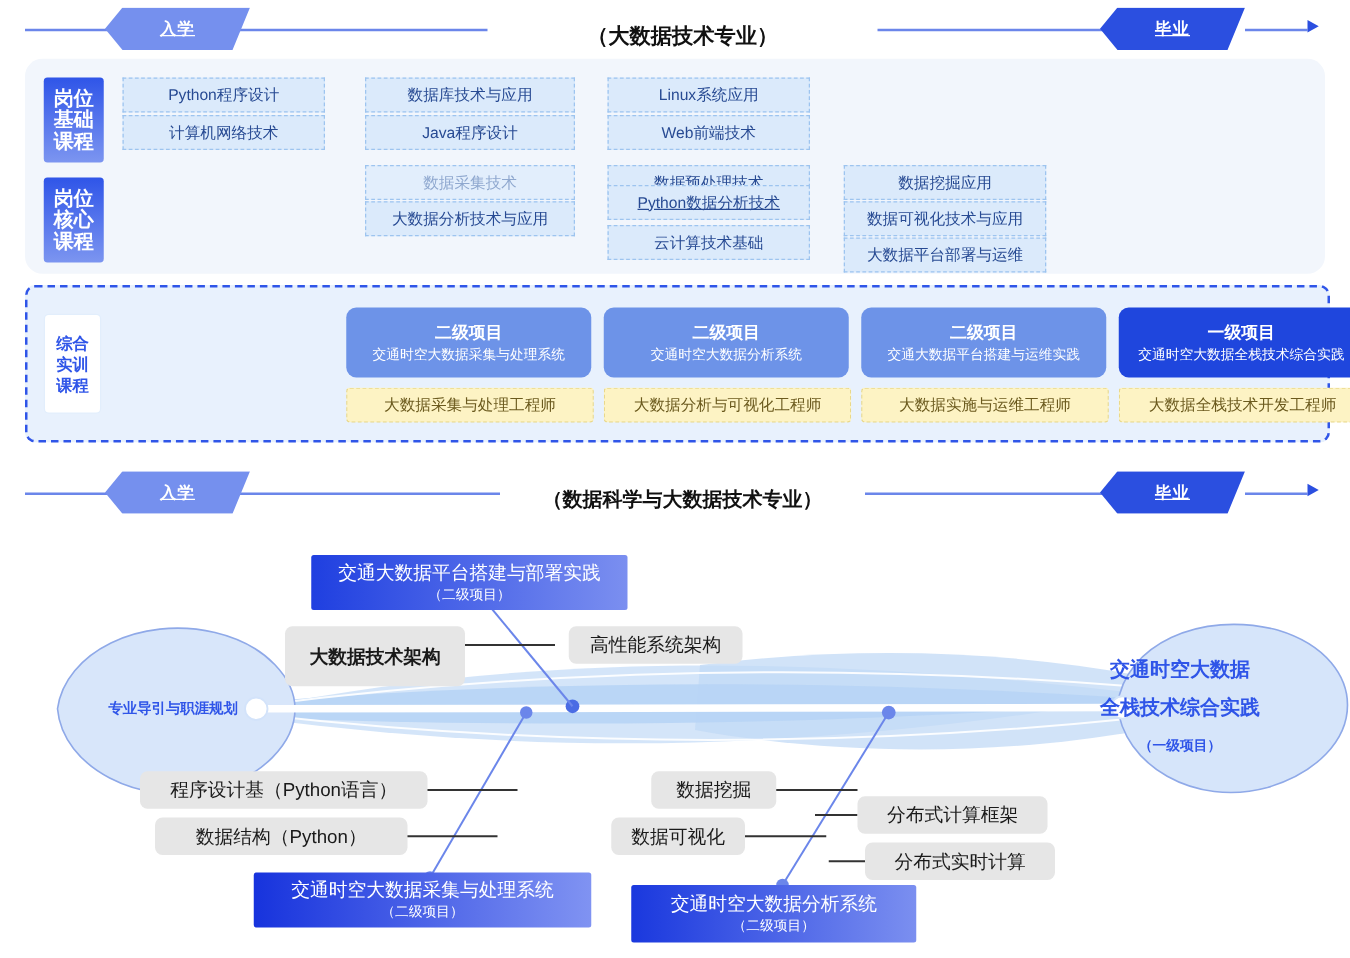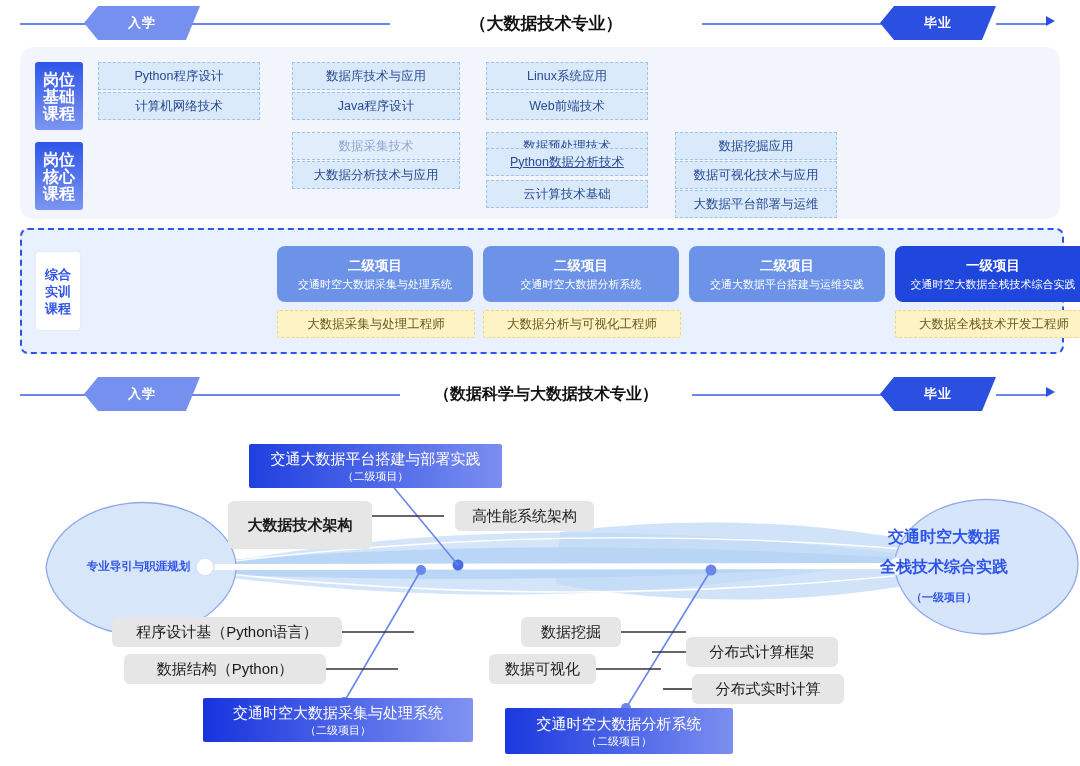--- a/index.html
+++ b/index.html
@@ -16,26 +16,27 @@
   .abs{position:absolute;box-sizing:border-box;}
 
   
   .timeline{position:absolute;left:0;width:1080px;height:40px;}
   .tl-line{position:absolute;top:19px;height:2px;background:#6b86ea;}
   .chev{
     position:absolute;top:2px;height:34px;
     display:flex;align-items:center;justify-content:center;
     color:#ffffff;font-weight:bold;font-size:13px;letter-spacing:1px;
     clip-path:polygon(0% 50%, 14px 0%, 100% 0%, 100% 0%, calc(100% - 14px) 100%, 14px 100%);
+    text-decoration:underline;
   }
   .chev.start{background:#7590ee;}
   .chev.end{background:#2b4fe0;}
   .tl-title{
     position:absolute;top:2px;height:34px;
-    display:flex;align-items:center;justify-content:center;
+    display:flex;align-items:flex-end;justify-content:center;
     font-weight:bold;color:#111111;white-space:nowrap;
     background:#ffffff;padding:0 6px;
   }
   .tl-arrow{position:absolute;top:12px;width:0;height:0;
     border-top:5px solid transparent;border-bottom:5px solid transparent;
     border-left:9px solid #2b4fe0;}
 
   
   .panel-courses{
     position:absolute;left:20px;top:47px;width:1040px;height:172px;
@@ -180,20 +181,21 @@
     <div class="proj-card" style="left:461px;width:196px;">
       <div class="t1">二级项目</div>
       <div class="t2">交通时空大数据分析系统</div>
     </div>
     <div class="role-chip" style="left:461px;width:196px;">大数据分析与可视化工程师</div>
 
     <div class="proj-card" style="left:667px;width:196px;">
       <div class="t1">二级项目</div>
       <div class="t2">交通大数据平台搭建与运维实践</div>
     </div>
+    <div class="role-chip" style="left:667px;width:196px;">大数据实施与运维工程师</div>
 
     <div class="proj-card level1" style="left:873px;width:196px;">
       <div class="t1">一级项目</div>
       <div class="t2">交通时空大数据全栈技术综合实践</div>
     </div>
     <div class="role-chip" style="left:873px;width:196px;">大数据全栈技术开发工程师</div>
   </div>
 
   <div class="timeline" style="top:375px;">
     <div class="tl-line abs" style="left:20px;width:880px;"></div>

